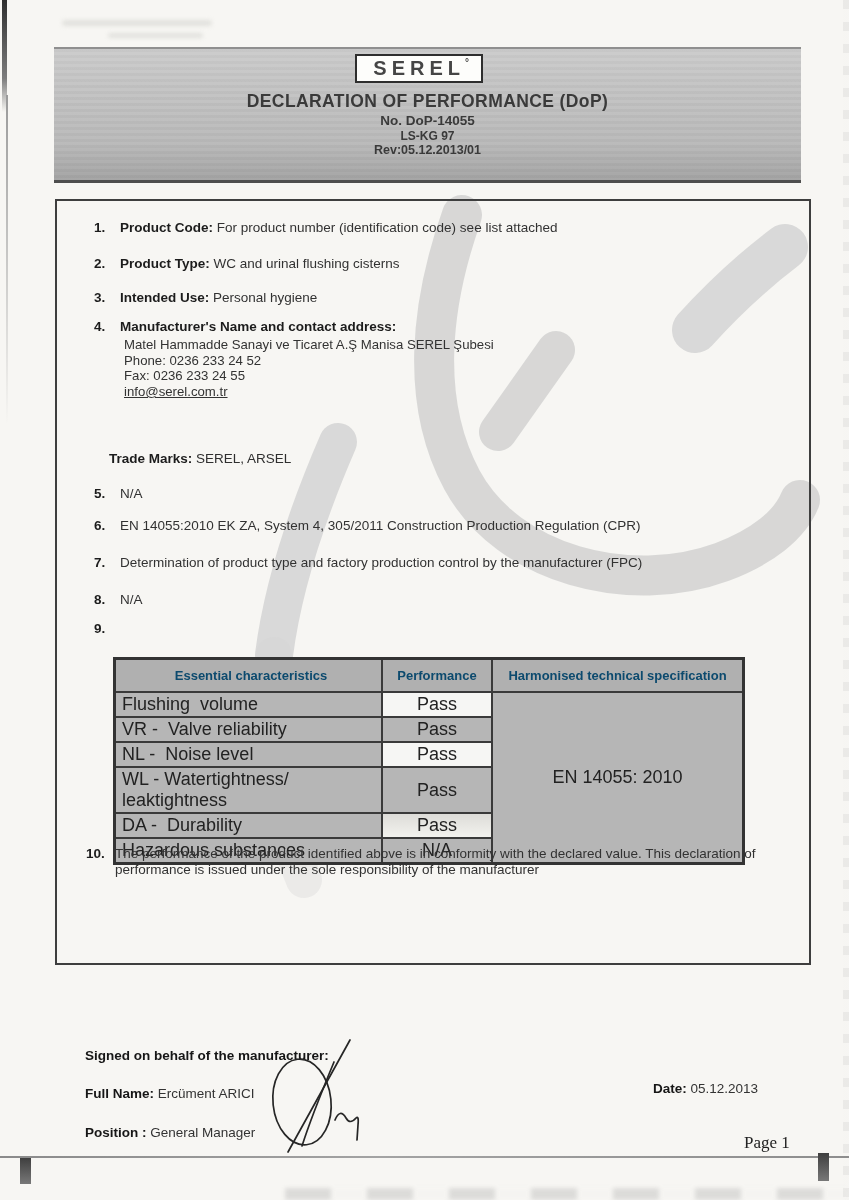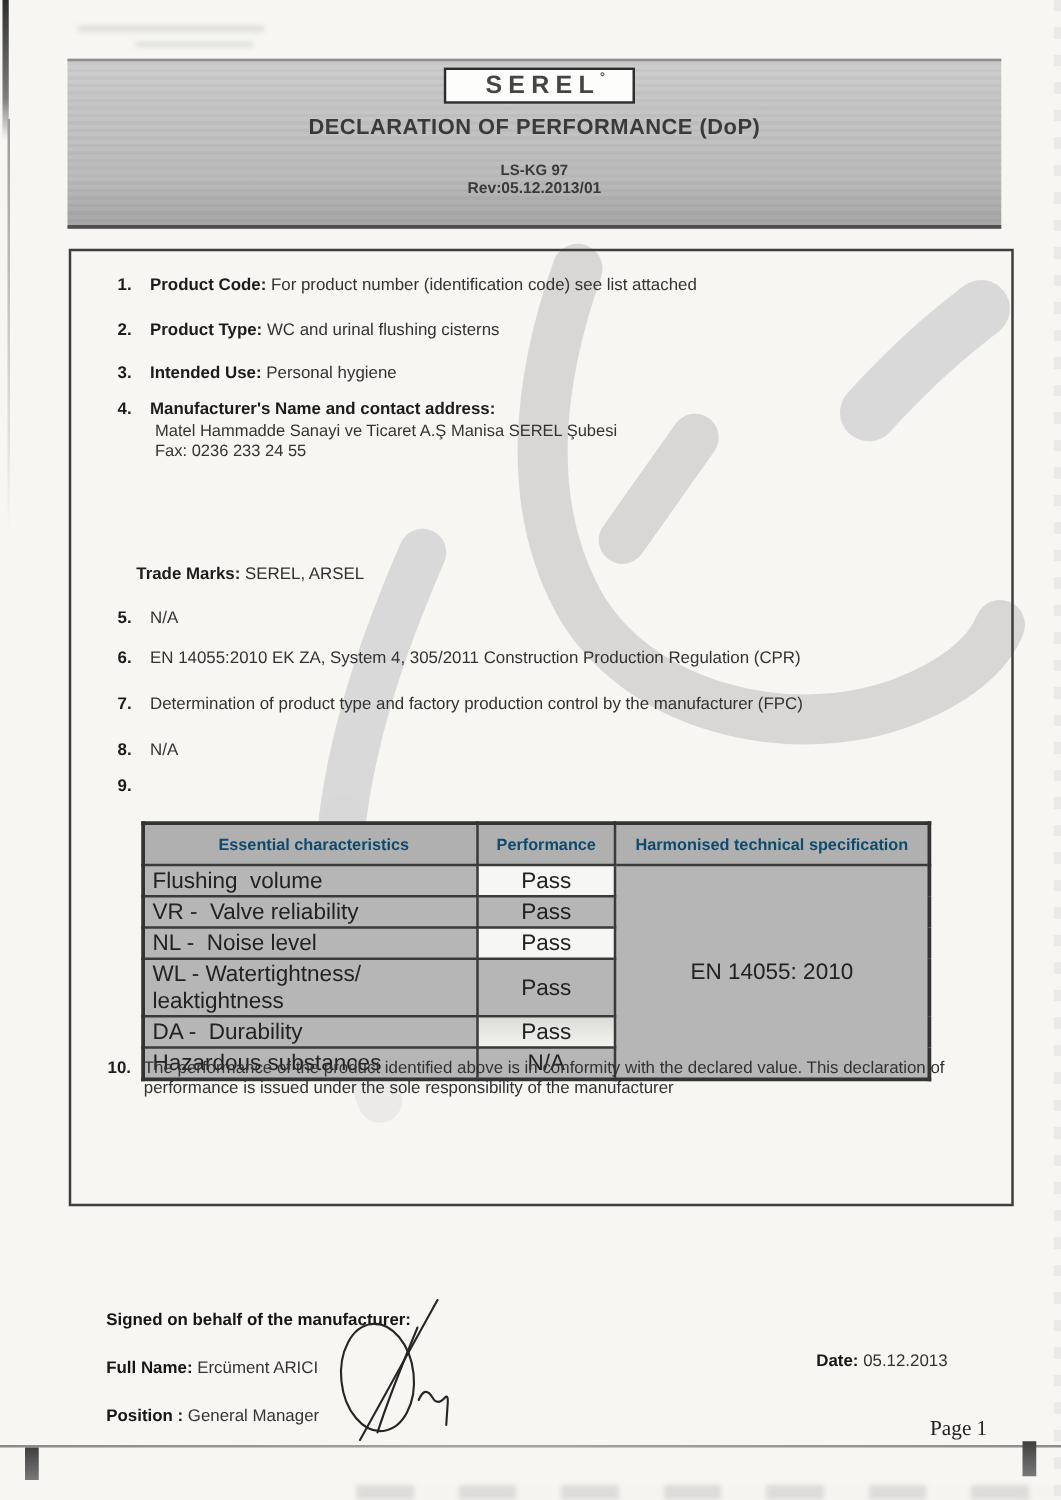--- a/index.html
+++ b/index.html
@@ -16,23 +16,23 @@
   .smudge{position:absolute;background:#dcdcd8;border-radius:4px;filter:blur(2px);opacity:.8;}
   .right-noise{position:absolute;right:0;top:0;width:6px;height:1200px;opacity:.5;
     background:repeating-linear-gradient(180deg,rgba(175,175,175,.35) 0 9px,rgba(235,235,235,.1) 9px 22px);}
   
   .band{position:absolute;left:54px;top:47px;width:747px;height:131px;
     background:
       linear-gradient(180deg,rgba(255,255,255,.14),rgba(0,0,0,0) 30%,rgba(0,0,0,.05) 72%,rgba(0,0,0,.16)),
       repeating-linear-gradient(180deg,rgba(120,120,120,.07) 0 3px,rgba(210,210,210,.07) 3px 6px),
       #c4c4c4;
     border-top:2px solid #8f8f8f;border-bottom:3px solid #4e4e4e;}
-  .logo-box{position:absolute;left:355px;top:54px;width:153px;height:29px;
+  .logo-box{position:absolute;left:355px;top:54px;width:128px;height:29px;
     background:#fdfdfb;border:2px solid #2e2e2e;display:flex;align-items:center;
-    justify-content:flex-end;padding-right:22px;box-sizing:border-box;}
+    justify-content:flex-end;padding-right:12px;box-sizing:border-box;}
   .logo-text{font-weight:bold;font-size:20px;letter-spacing:5px;color:#454545;}
   .logo-mark{font-size:10px;color:#454545;align-self:flex-start;margin-top:1px;font-weight:bold;}
   .band-title{position:absolute;left:54px;width:747px;text-align:center;font-weight:bold;color:#3a3a3a;}
   .t-main{top:91px;font-size:17.5px;letter-spacing:.4px;}
   .t-no{top:113px;font-size:13.5px;}
   .t-code{top:129px;font-size:12px;}
   .t-rev{top:143px;font-size:12.5px;}
   
   .content-box{position:absolute;left:55px;top:199px;width:752px;height:762px;
     border:2px solid #3e3e3e;}
@@ -98,20 +98,21 @@
   <div class="smudge" style="left:62px;top:20px;width:150px;height:6px;"></div>
   <div class="smudge" style="left:108px;top:33px;width:95px;height:5px;"></div>
   <div class="right-noise"></div>
 
   <div class="band"></div>
   <div class="logo-box">
     <span class="logo-text">SEREL</span>
     <span class="logo-mark">°</span>
   </div>
   <div class="band-title t-main">DECLARATION OF PERFORMANCE (DoP)</div>
+  <div class="band-title t-no">No. DoP-14055</div>
   <div class="band-title t-code">LS-KG 97</div>
   <div class="band-title t-rev">Rev:05.12.2013/01</div>
 
   <div class="content-box"></div>
 
   <div class="item" style="top:220px;">
     <span class="num">1.</span>
     <span><span class="lbl">Product Code: </span><span class="txt">For product number (identification code) see list attached</span></span>
   </div>
   <div class="item" style="top:256px;">
@@ -122,21 +123,23 @@
     <span class="num">3.</span>
     <span><span class="lbl">Intended Use: </span><span class="txt">Personal hygiene</span></span>
   </div>
   <div class="item" style="top:319px;">
     <span class="num">4.</span>
     <span><span class="lbl">Manufacturer's Name and contact address:</span></span>
   </div>
 
   <div class="address">
     <div>Matel Hammadde Sanayi ve Ticaret A.Ş Manisa SEREL Şubesi</div>
+    <div>Phone: 0236 233 24 52</div>
     <div>Fax: 0236 233 24 55</div>
+    <div class="email">info@serel.com.tr</div>
   </div>
 
   <div class="trademarks">
     <span class="lbl">Trade Marks: </span><span>SEREL, ARSEL</span>
   </div>
 
   <div class="item" style="top:486px;">
     <span class="num">5.</span>
     <span class="txt">N/A</span>
   </div>

